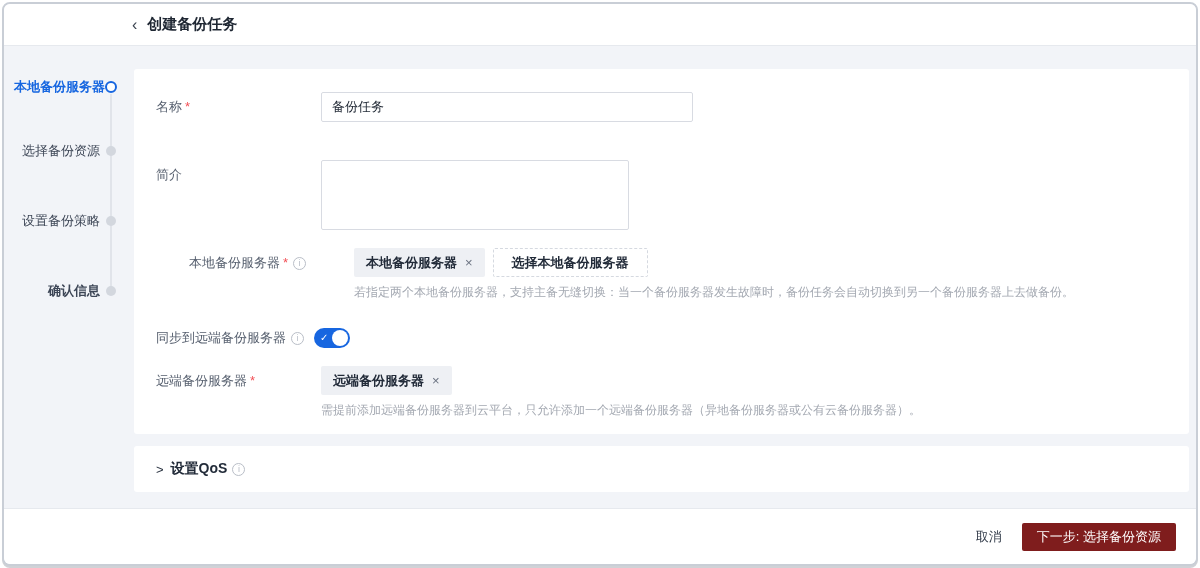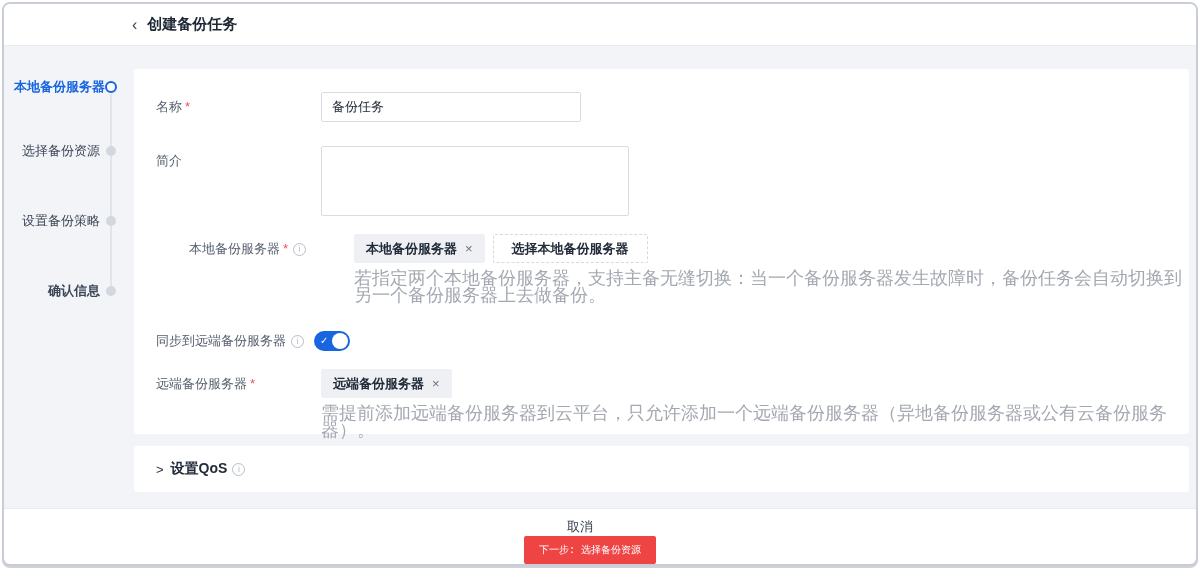--- a/index.html
+++ b/index.html
@@ -32,61 +32,60 @@
   .card.qos { top:442px; height:46px; display:flex; align-items:center; padding-left:22px; }
   .form-row { display:flex; align-items:flex-start; }
   .flabel { width:165px; flex:none; font-size:13px; color:#57606f; white-space:nowrap; }
   .req { color:#f25056; margin-left:3px; }
   .info-icon {
     display:inline-block; width:13px; height:13px; border:1px solid #b9bec7; border-radius:50%;
     color:#b9bec7; font-size:9px; line-height:11px; text-align:center; vertical-align:middle;
     margin-left:5px; font-style:normal;
   }
   .text-input {
-    width:260px; height:30px; border:1px solid #d8dbe2; border-radius:2px; background:#fff;
+    width:372px; height:30px; border:1px solid #d8dbe2; border-radius:2px; background:#fff;
     font-size:13px; color:#1f2733; padding:0 10px; outline:none;
     font-family:"Liberation Sans","DejaVu Sans",sans-serif;
   }
   .textarea {
     width:308px; height:70px; border:1px solid #d8dbe2; border-radius:2px; background:#fff;
     resize:none; outline:none; font-size:13px; padding:6px 10px;
     font-family:"Liberation Sans","DejaVu Sans",sans-serif;
   }
   .tag {
     height:29px; background:#eef0f4; border-radius:2px; display:inline-flex; align-items:center;
     padding:0 12px; font-size:13px; font-weight:bold; color:#222b39;
   }
   .tag .x { font-weight:normal; color:#6a7280; margin-left:8px; cursor:pointer; font-size:13px; }
   .dashed-btn {
     height:29px; margin-left:8px; background:#ffffff; border:1px dashed #d5d9e0; border-radius:2px;
     display:inline-flex; align-items:center; padding:0 18px; font-size:13px; font-weight:bold;
     color:#222b39; cursor:pointer;text-align:center;
   }
-  .help-text { font-size:18px; color:#a3a8b1; margin-top:7px; line-height:17px; }
+  .help-text { font-size:12px; color:#a3a8b1; margin-top:7px; line-height:17px; }
   .toggle {
     width:36px; height:20px; border-radius:10px; background:#1766e0; position:relative;
     display:inline-block; cursor:pointer; margin-left:10px; vertical-align:middle;
   }
   .toggle .check { position:absolute; left:6px; top:3px; color:#ffffff; font-size:10px; line-height:14px; }
   .toggle .knob { position:absolute; right:2px; top:2px; width:16px; height:16px; border-radius:50%; background:#ffffff; }
   .qos-caret { font-size:13px; color:#2a3341; margin-right:7px; }
   .qos-title { font-size:14px; font-weight:bold; color:#222b39; }
   
   .footer {
     position:absolute; left:0; right:0; bottom:0; height:56px; background:#ffffff;
     border-top:1px solid #e6e9ee; display:flex; align-items:center; justify-content:flex-end;
     padding-right:20px;
-    flex-direction:column;
   }
   .cancel-btn { font-size:13px; color:#323b49; cursor:pointer; margin-right:20px; background:none; border:none;
     font-family:"Liberation Sans","DejaVu Sans",sans-serif; }
   .primary-btn {
-    height:28px; background:#ef4444; color:#ffffff; border:none; border-radius:2px;
-    font-size:10px; padding:0 15px; cursor:pointer;
-    font-family:Liberation Mono, monospace;
+    height:28px; background:#7f1d1d; color:#ffffff; border:none; border-radius:2px;
+    font-size:13px; padding:0 15px; cursor:pointer;
+    font-family:Liberation Sans, sans-serif;
   }
 </style>
 </head>
 <body>
 
 <div class="frame">
 
   <div class="header">
     <span class="back-chevron">‹</span>
     <span class="page-title">创建备份任务</span>
@@ -97,21 +96,21 @@
   <div class="dot active" style="top:77px;"></div>
   <div class="step-label" style="top:138px;">选择备份资源</div>
   <div class="dot pending" style="top:142px;"></div>
   <div class="step-label" style="top:208px;">设置备份策略</div>
   <div class="dot pending" style="top:212px;"></div>
   <div class="step-label" style="top:278px;font-weight:bold;">确认信息</div>
   <div class="dot pending" style="top:282px;"></div>
 
   <div class="card main">
 
-    <div class="form-row" style="margin-bottom:24px;">
+    <div class="form-row" style="margin-bottom:38px;">
       <div class="flabel" style="line-height:30px;">
         <span>名称</span><span class="req">*</span>
       </div>
       <input class="text-input" type="text" value="备份任务" style="">
     </div>
 
     <div class="form-row" style="margin-bottom:18px;margin-top:16px;">
       <div class="flabel" style="line-height:30px;">
         <span>简介</span>
       </div>

